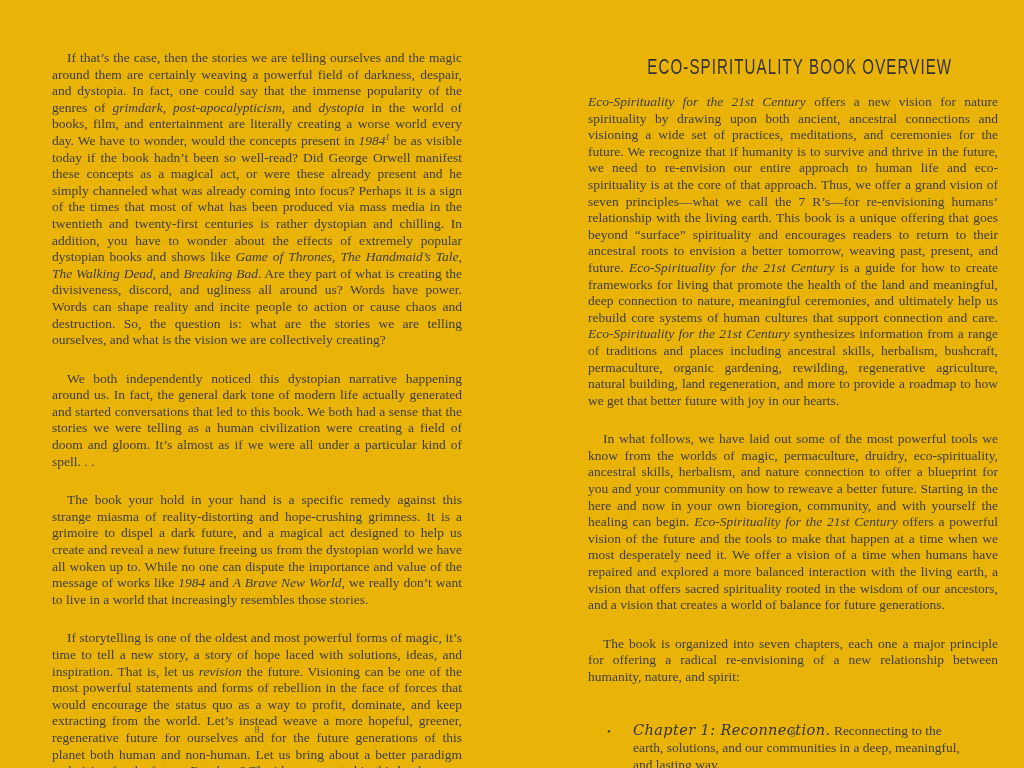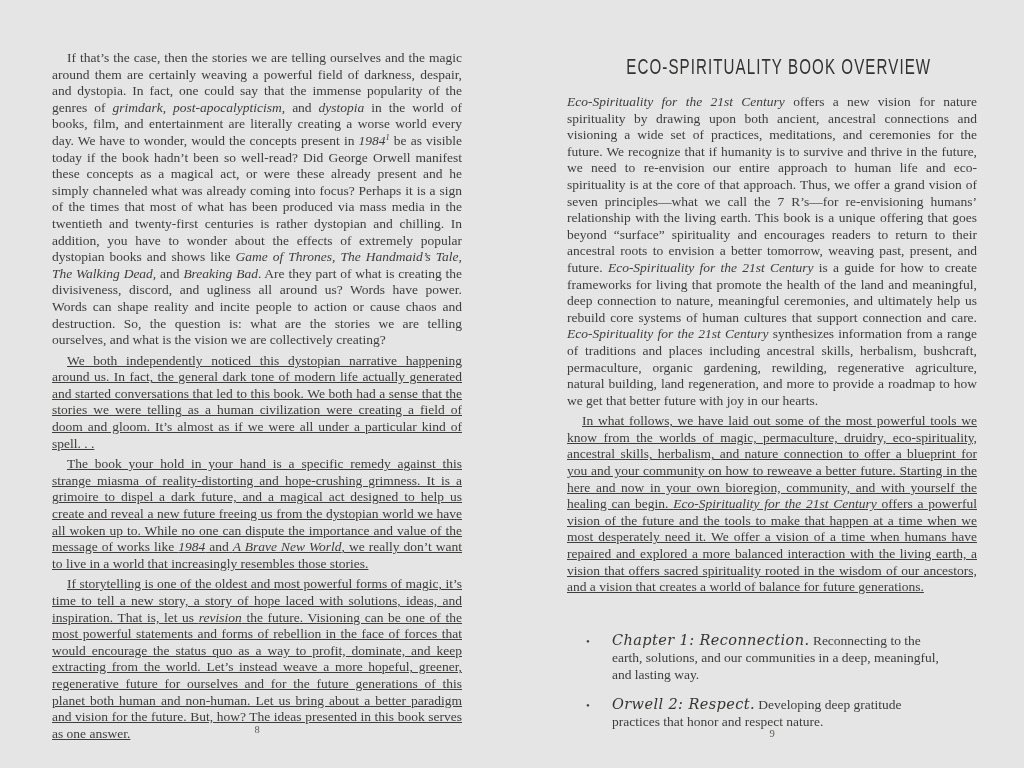--- a/index.html
+++ b/index.html
@@ -11,38 +11,38 @@
     width: 1024px;
     height: 768px;
     overflow: hidden;
     font-family: "Liberation Serif", serif;
     color: #3e3d3b;
   }
   .spread {
     position: relative;
     width: 1024px;
     height: 768px;
-    background: #e5e5e5;
+    background: #eab308;
   }
   .page {
     position: absolute;
     top: 0;
     height: 768px;
   }
   .page-left  { left: 52px;  width: 410px; }
-  .page-right { left: 567px; width: 410px; }
+  .page-right { left: 588px; width: 410px; }
 
   .text-block p.para {
     margin: 0;
     font-size: 13.5px;
     line-height: 16.6px;
     text-align: justify;
     color: #3e3d3b;
   }
-  .text-block p.para + p.para { margin-top: 4px; text-decoration: underline; }
+  .text-block p.para + p.para { margin-top: 22px; }
   .text-block p.para.indent { text-indent: 15px; }
   .it { font-style: italic; }
   sup {
     font-size: 0.62em;
     line-height: 0;
     vertical-align: super;
     font-style: italic;
   }
 
   .page-left .text-block { padding-top: 50px; }
@@ -121,20 +121,21 @@
     <div class="folio">8</div>
   </div>
 
   <div class="page page-right">
     <div class="heading-wrap">
       <h1 class="chapter-heading">ECO-SPIRITUALITY BOOK OVERVIEW</h1>
     </div>
     <div class="text-block">
         <p class="para"><span class="it">Eco-Spirituality for the 21st Century</span><span> offers a new vision for nature spirituality by drawing upon both ancient, ancestral connections and visioning a wide set of practices, meditations, and ceremonies for the future. We recognize that if humanity is to survive and thrive in the future, we need to re-envision our entire approach to human life and eco-spirituality is at the core of that approach. Thus, we offer a grand vision of seven principles—what we call the 7 R’s—for re-envisioning humans’ relationship with the living earth. This book is a unique offering that goes beyond “surface” spirituality and encourages readers to return to their ancestral roots to envision a better tomorrow, weaving past, present, and future. </span><span class="it">Eco-Spirituality for the 21st Century</span><span> is a guide for how to create frameworks for living that promote the health of the land and meaningful, deep connection to nature, meaningful ceremonies, and ultimately help us rebuild core systems of human cultures that support connection and care. </span><span class="it">Eco-Spirituality for the 21st Century</span><span> synthesizes information from a range of traditions and places including ancestral skills, herbalism, bushcraft, permaculture, organic gardening, rewilding, regenerative agriculture, natural building, land regeneration, and more to provide a roadmap to how we get that better future with joy in our hearts.</span></p>
         <p class="para indent"><span>In what follows, we have laid out some of the most powerful tools we know from the worlds of magic, permaculture, druidry, eco-spirituality, ancestral skills, herbalism, and nature connection to offer a blueprint for you and your community on how to reweave a better future. Starting in the here and now in your own bioregion, community, and with yourself the healing can begin. </span><span class="it">Eco-Spirituality for the 21st Century</span><span> offers a powerful vision of the future and the tools to make that happen at a time when we most desperately need it. We offer a vision of a time when humans have repaired and explored a more balanced interaction with the living earth, a vision that offers sacred spirituality rooted in the wisdom of our ancestors, and a vision that creates a world of balance for future generations.</span></p>
+        <p class="para indent"><span>The book is organized into seven chapters, each one a major principle for offering a radical re-envisioning of a new relationship between humanity, nature, and spirit:</span></p>
       </div>
     <ul class="chapters">
         <li><span class="marker">•</span><span class="script">Chapter 1: Reconnection.</span><span> Reconnecting to the earth, solutions, and our communities in a deep, meaningful, and lasting way.</span></li>
         <li><span class="marker">•</span><span class="script">Orwell 2: Respect.</span><span> Developing deep gratitude practices that honor and respect nature.</span></li>
       </ul>
     <div class="folio">9</div>
   </div>
 
 </div>
 

